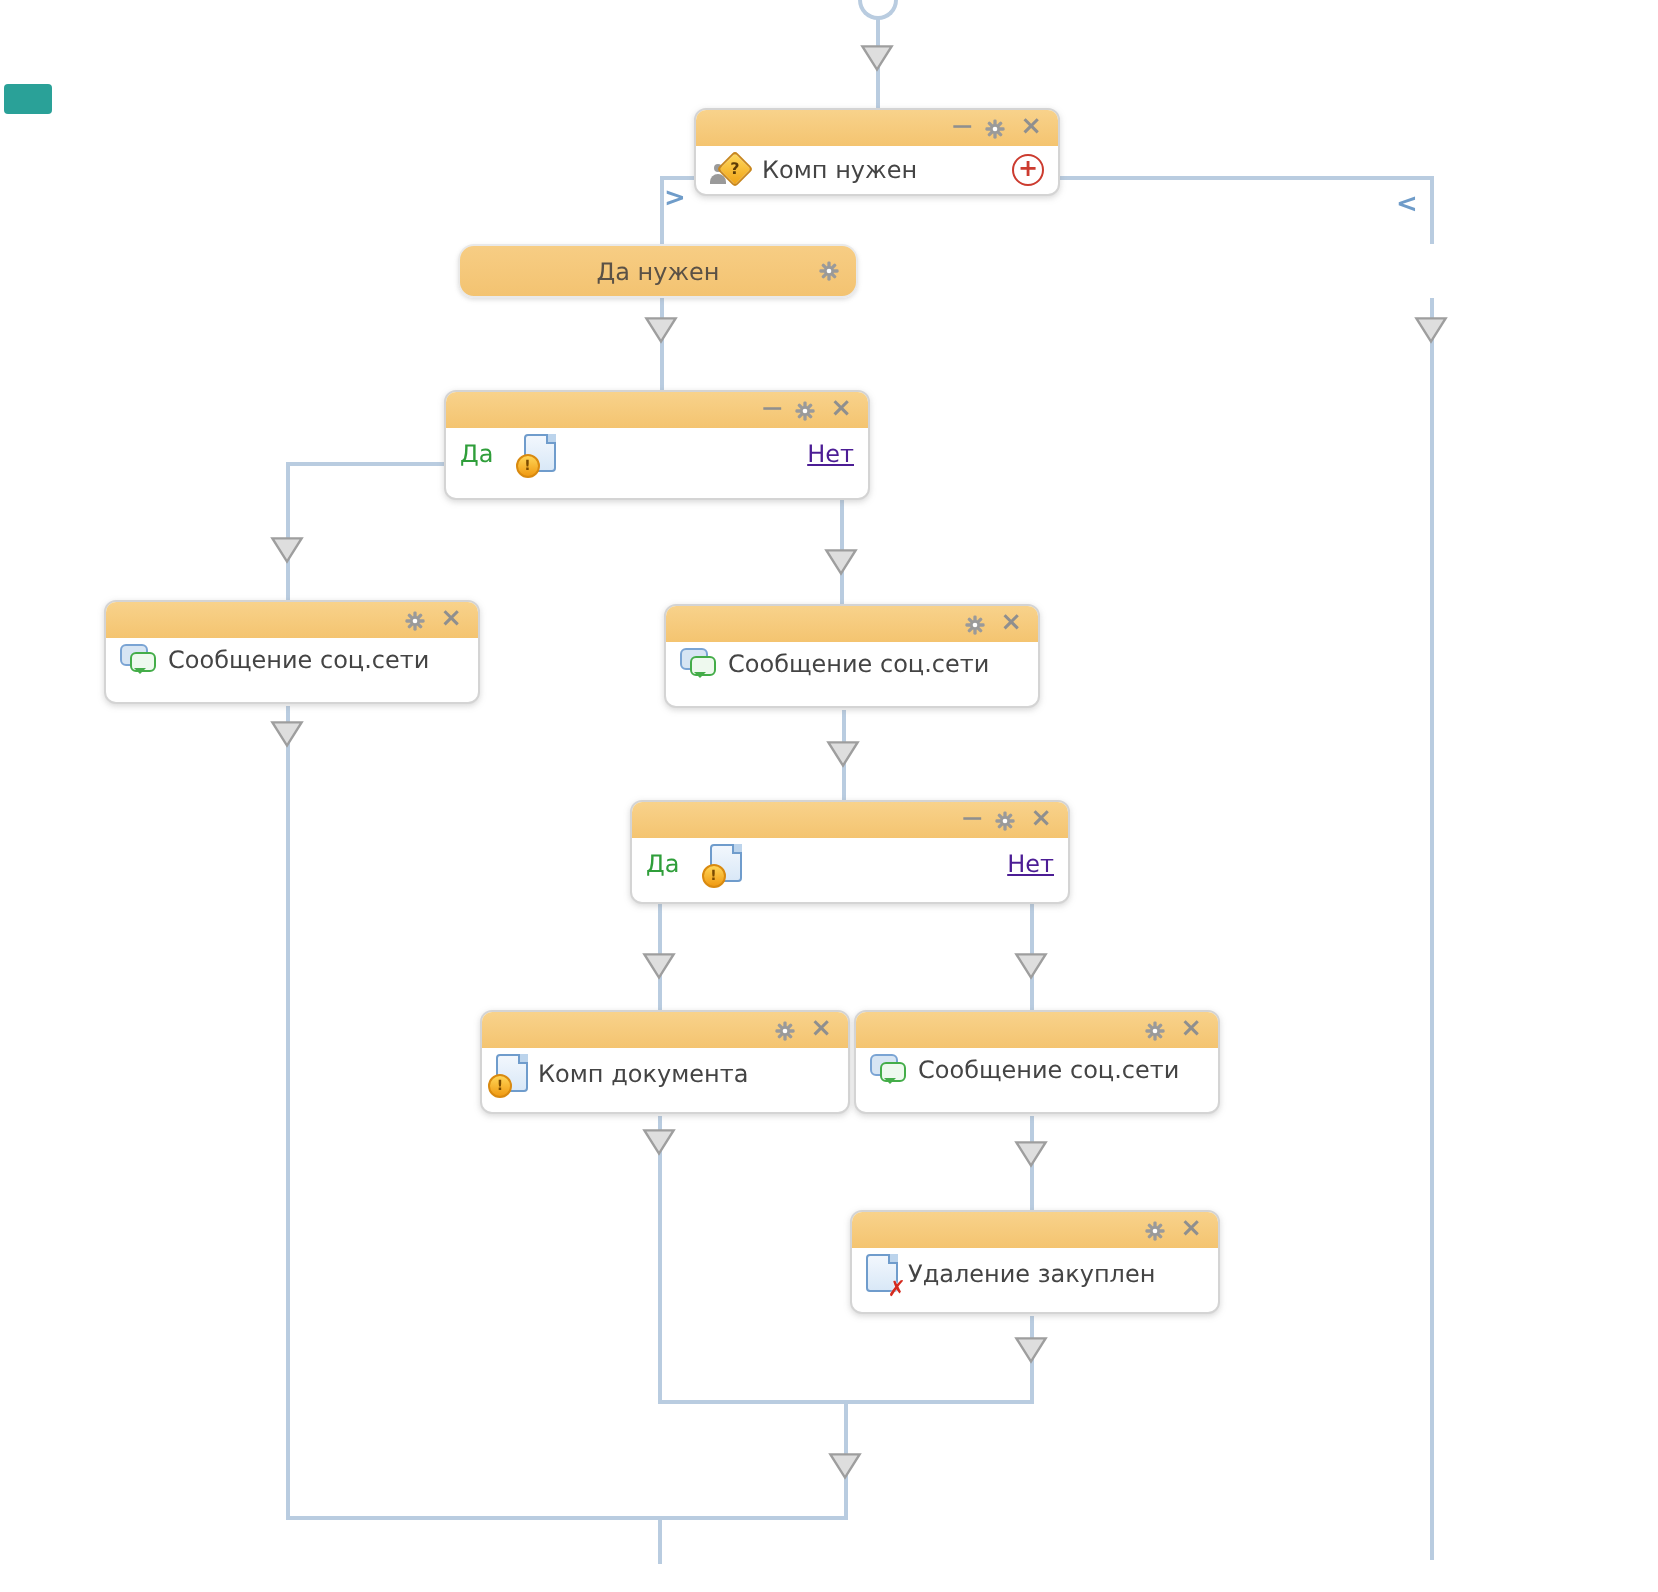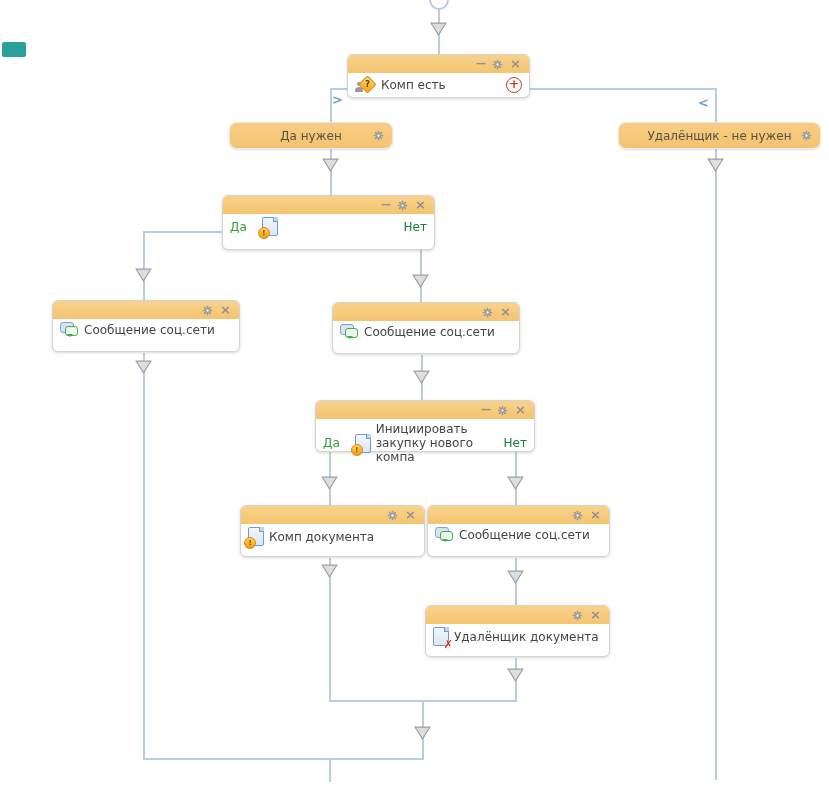--- a/index.html
+++ b/index.html
@@ -29,21 +29,21 @@
   .hic{color:#8f8f8f;cursor:pointer;line-height:16px;display:inline-flex;align-items:center;}
   .min{font-size:10px;font-weight:bold;letter-spacing:-1px;}
   .cls{font-size:13px;font-weight:bold;}
   .gear{width:11px;height:11px;}
   .nb{
     display:flex;align-items:center;padding:3px 7px;gap:5px;
     font-size:12px;color:#444;line-height:14px;
   }
   .ttl{color:#444;}
   .yes{color:#2f9e3a;align-self:center;}
-  .no{color:#15803d;align-self:center;}
+  .no{color:#4c1d95;align-self:center;text-decoration:underline;}
   .midgrp{display:flex;align-items:center;gap:5px;flex:1;margin-left:10px;}
   
   .bar{
     position:absolute;height:27px;background:linear-gradient(#f7cd84,#f3c371);
     border:1px solid #e9e9e9;border-radius:8px;box-sizing:border-box;
     display:flex;align-items:center;justify-content:center;
     font-size:12px;color:#5a5146;box-shadow:0 1px 2px rgba(150,150,150,.3);
   }
   .bar .gear{position:absolute;right:8px;top:7px;}
   
@@ -177,55 +177,40 @@
         </span>
       <span class="hic cls">×</span>
     </div>
     <div class="nb">
       <span class="ic-q">
         <span class="person"></span>
         <span class="diamond">
             <i>?</i>
           </span>
       </span>
-      <span class="ttl">Комп есть</span>
+      <span class="ttl">Комп нужен</span>
       <span class="plus">+</span>
     </div>
   </div>
 
-  <div class="bar" style="left:229px;top:122px;width:164px;">
+  <div class="bar" style="left:229px;top:122px;width:200px;">
     <span>Да нужен</span>
     <span class="hic gear">
         <svg viewBox="0 0 16 16" width="11" height="11">
           <g fill="#9a9a9a">
             <rect x="6.8" y="1" width="2.4" height="14" rx="1"></rect>
             <rect x="1" y="6.8" width="14" height="2.4" rx="1"></rect>
             <rect x="6.8" y="1" width="2.4" height="14" rx="1" transform="rotate(45 8 8)"></rect>
             <rect x="6.8" y="1" width="2.4" height="14" rx="1" transform="rotate(-45 8 8)"></rect>
           </g>
           <circle cx="8" cy="8" r="3.6" fill="#9a9a9a"></circle>
           <circle cx="8" cy="8" r="1.7" fill="#fff"></circle>
         </svg>
       </span>
   </div>
-  <div class="bar" style="left:618px;top:122px;width:203px;">
-    <span>Удалёнщик - не нужен</span>
-    <span class="hic gear">
-        <svg viewBox="0 0 16 16" width="11" height="11">
-          <g fill="#9a9a9a">
-            <rect x="6.8" y="1" width="2.4" height="14" rx="1"></rect>
-            <rect x="1" y="6.8" width="14" height="2.4" rx="1"></rect>
-            <rect x="6.8" y="1" width="2.4" height="14" rx="1" transform="rotate(45 8 8)"></rect>
-            <rect x="6.8" y="1" width="2.4" height="14" rx="1" transform="rotate(-45 8 8)"></rect>
-          </g>
-          <circle cx="8" cy="8" r="3.6" fill="#9a9a9a"></circle>
-          <circle cx="8" cy="8" r="1.7" fill="#fff"></circle>
-        </svg>
-      </span>
-  </div>
 
   <div class="node" style="left:222px;top:195px;width:213px;height:55px;">
     <div class="nh">
       <span class="hic min">—</span>
       <span class="hic gear">
           <svg viewBox="0 0 16 16" width="11" height="11">
             <g fill="#9a9a9a">
               <rect x="6.8" y="1" width="2.4" height="14" rx="1"></rect>
               <rect x="1" y="6.8" width="14" height="2.4" rx="1"></rect>
               <rect x="6.8" y="1" width="2.4" height="14" rx="1" transform="rotate(45 8 8)"></rect>
@@ -314,21 +299,20 @@
           </svg>
         </span>
       <span class="hic cls">×</span>
     </div>
     <div class="nb">
       <span class="yes">Да</span>
       <span class="midgrp">
         <span class="ic-doc">
             <i class="badge-excl">!</i>
           </span>
-        <span class="ttl" style="max-width:140px;">Инициировать закупку нового компа</span>
       </span>
       <span class="no">Нет</span>
     </div>
   </div>
 
   <div class="node" style="left:240px;top:505px;width:185px;height:52px;">
     <div class="nh">
       <span class="hic gear">
           <svg viewBox="0 0 16 16" width="11" height="11">
             <g fill="#9a9a9a">
@@ -389,17 +373,17 @@
             <circle cx="8" cy="8" r="3.6" fill="#9a9a9a"></circle>
             <circle cx="8" cy="8" r="1.7" fill="#fff"></circle>
           </svg>
         </span>
       <span class="hic cls">×</span>
     </div>
     <div class="nb">
       <span class="ic-doc">
           <i class="badge-del">✗</i>
         </span>
-      <span class="ttl">Удалёнщик документа</span>
+      <span class="ttl">Удаление закуплен</span>
     </div>
   </div>
 
 </div>
 
 </body></html>

